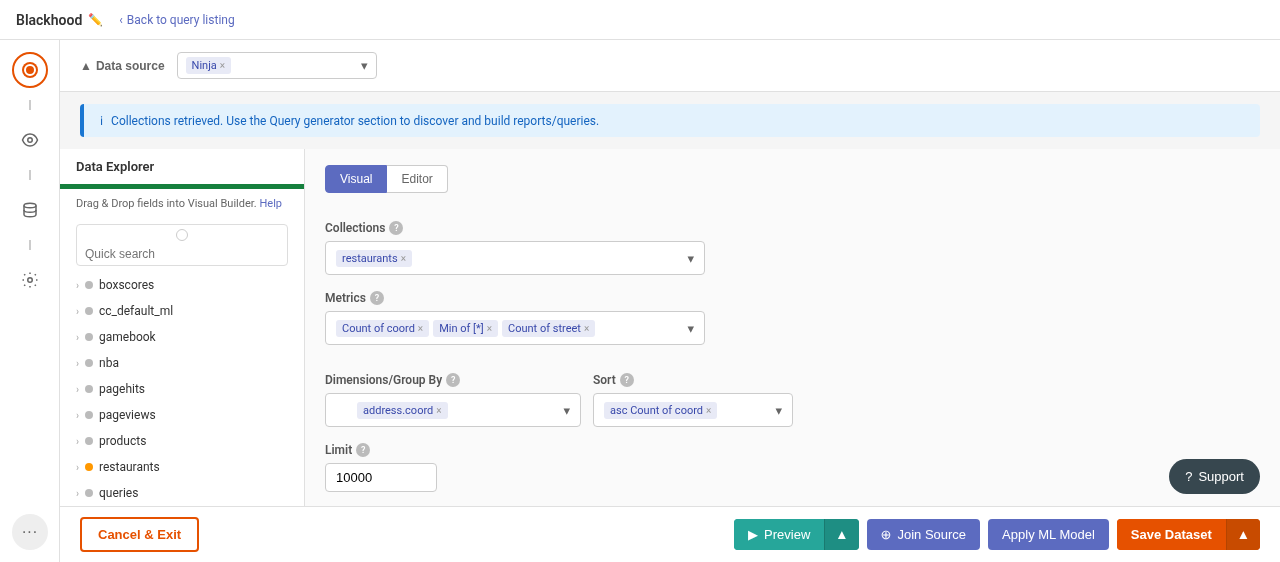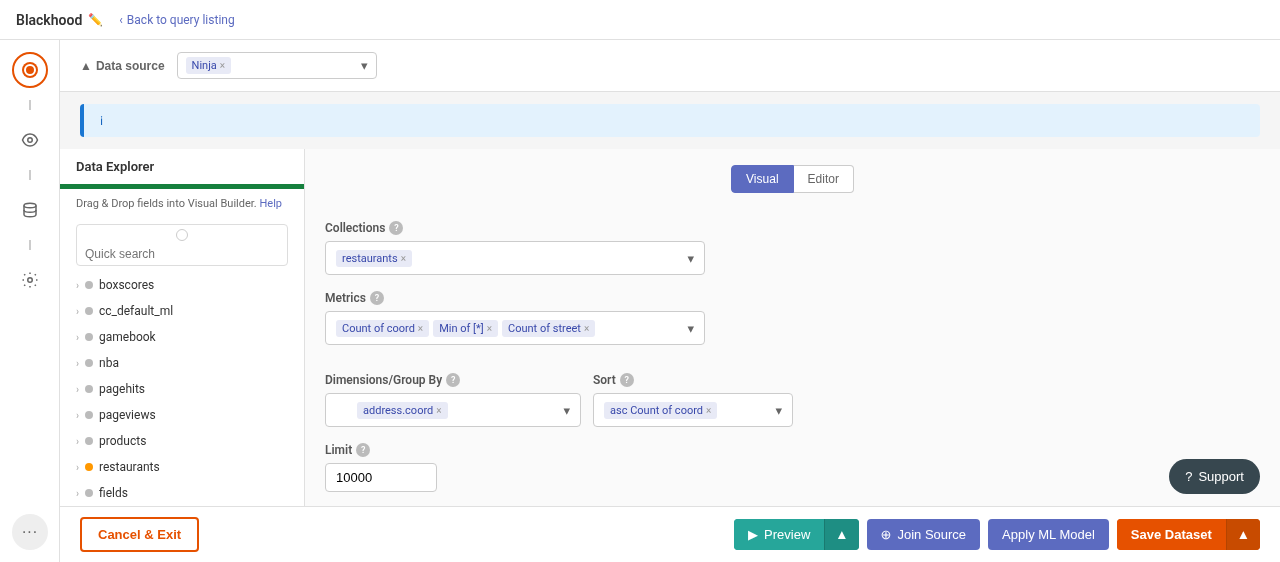--- a/index.html
+++ b/index.html
@@ -148,20 +148,21 @@
         <span class="tag">
           <span>Ninja</span>
           <span class="tag-x">×</span>
         </span>
         <span class="ds-chevron">▾</span>
       </div>
     </div>
 
     <div class="info-banner">
       <span>ℹ</span>
+      <span>Collections retrieved. Use the Query generator section to discover and build reports/queries.</span>
     </div>
 
     <div class="query-area">
 
       <div class="data-explorer">
         <div class="de-header">
           <span>Data Explorer</span>
         </div>
         <div class="de-hint">
           <span>Drag &amp; Drop fields into Visual Builder.</span>
@@ -210,34 +211,34 @@
             <span>products</span>
           </div>
           <div class="coll-item">
             <span class="coll-chevron">›</span>
             <span class="coll-dot orange"></span>
             <span>restaurants</span>
           </div>
           <div class="coll-item">
             <span class="coll-chevron">›</span>
             <span class="coll-dot"></span>
-            <span>fields</span>
+            <span>queries</span>
           </div>
           <div class="coll-item">
             <span class="coll-chevron">›</span>
             <span class="coll-dot"></span>
             <span>schedule</span>
           </div>
 
         </div>
       </div>
 
       <div class="query-builder">
 
-        <div style="display:flex; justify-content:center; margin-bottom:12px;">
+        <div style="display:flex; justify-content:flex-start; margin-bottom:12px;">
           <div class="view-toggle">
             <button class="view-btn active">Visual</button>
             <button class="view-btn">Editor</button>
           </div>
         </div>
 
         <div class="qb-section">
           <div class="qb-label">
             <span>Collections</span>
             <span class="help-icon">?</span>

